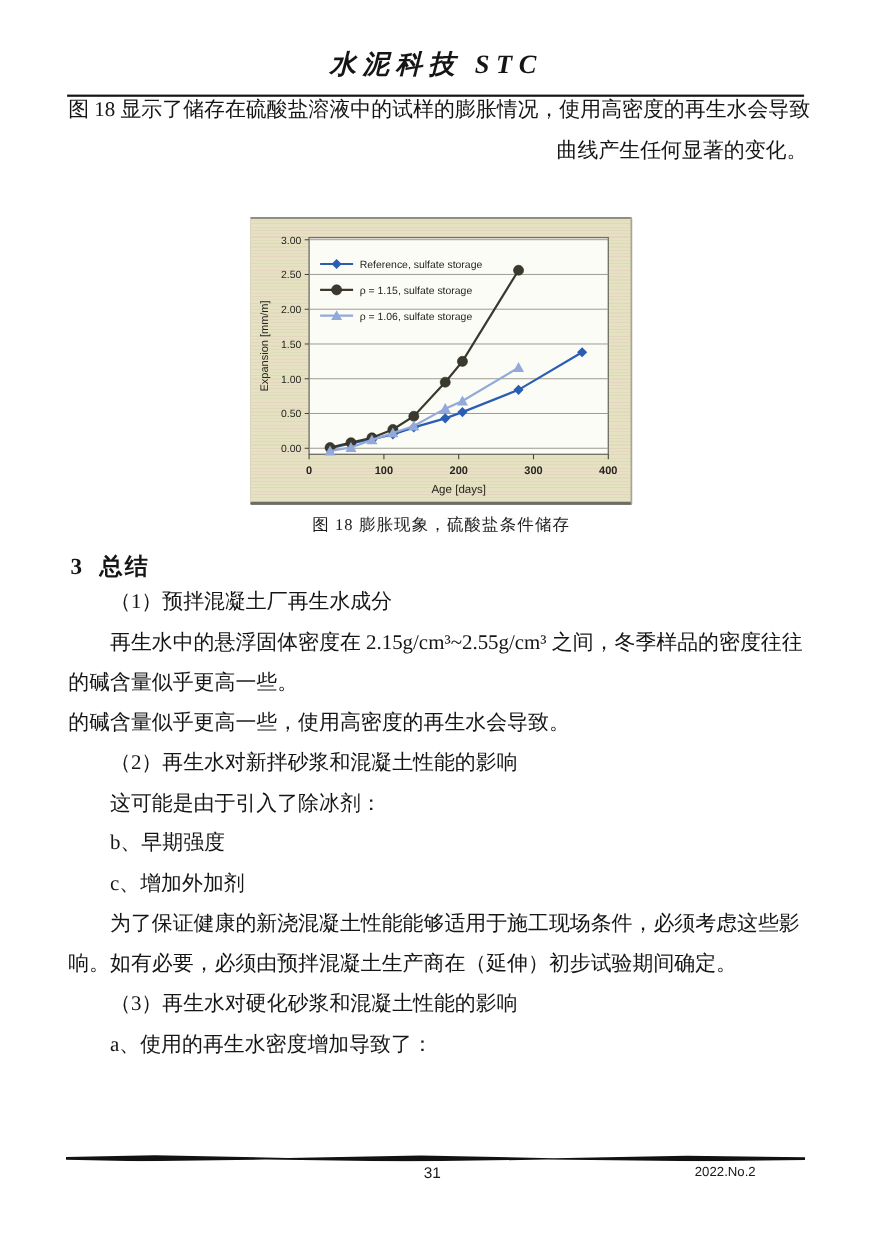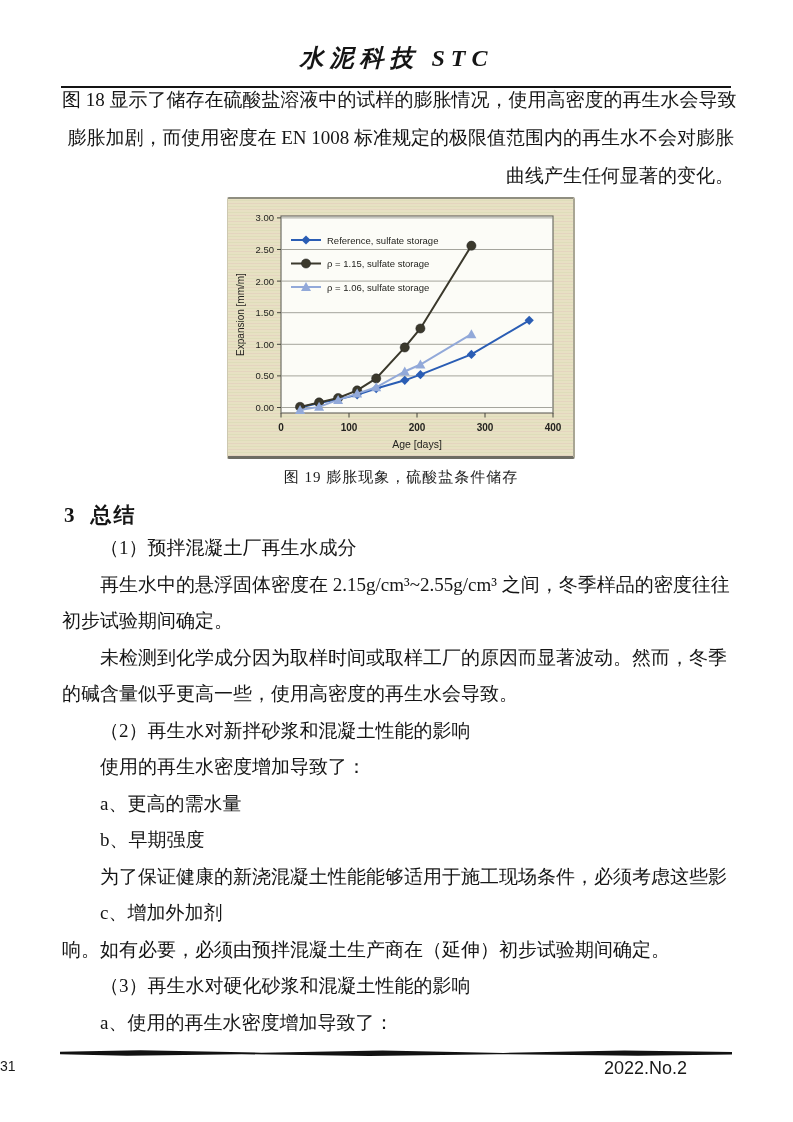--- a/index.html
+++ b/index.html
@@ -49,40 +49,39 @@
   .summary .lines{ margin-top:0; }
   .summary .bline{ line-height:36.5px; }
   .indent{ padding-left:38px; }
   
   .footer-rule{
     position:absolute; top:1050px; left:60px; width:672px; height:6px; background:#121212;
     clip-path:polygon(0 30%, 12% 5%, 30% 45%, 48% 8%, 66% 48%, 84% 10%, 100% 35%,
                       100% 75%, 86% 95%, 65% 70%, 46% 98%, 27% 70%, 10% 96%, 0 72%);
   }
   .page-number{
-    position:absolute; top:1058px; left:0; width:786px; text-align:left;
+    position:absolute; top:1058px; left:0; width:786px; text-align:center;
     font-size:14px; color:#181818; font-family:"Liberation Sans","DejaVu Sans",sans-serif;
   }
   .issue{
-    position:absolute; top:1058px; right:106px; font-size:18px; color:#181818;
+    position:absolute; top:1058px; right:106px; font-size:12px; color:#181818;
     font-family:"Liberation Sans","DejaVu Sans",sans-serif;
   }
   .chart-box svg text{ font-family:"Liberation Sans","DejaVu Sans",sans-serif; fill:#242420; }
 </style>
 </head>
 <body>
 
 <div class="page">
 
   <div class="journal-title">水泥科技 STC</div>
   <div class="header-rule"></div>
 
   <div class="intro">
     <div class="bline">图 18 显示了储存在硫酸盐溶液中的试样的膨胀情况，使用高密度的再生水会导致</div>
-    <div class="bline">膨胀加剧，而使用密度在 EN 1008 标准规定的极限值范围内的再生水不会对膨胀</div>
     <div class="bline">曲线产生任何显著的变化。</div>
   </div>
 
   <figure class="figure-block">
     <div class="chart-box" id="chart"><svg width="346" height="257" viewBox="0 0 346 257">
           <rect x="53" y="17" width="272" height="197" fill="#fcfcf7" stroke="#6f6f66" stroke-width="1.2"></rect>
           <line x1="53" y1="208.5" x2="325" y2="208.5" stroke="#9b9b92" stroke-width="0.9"></line>
           <line x1="49" y1="208.5" x2="53" y2="208.5" stroke="#44443c" stroke-width="1"></line>
           <text x="46" y="212" text-anchor="end" font-size="9.5">0.00</text>
           <line x1="53" y1="176.9" x2="325" y2="176.9" stroke="#9b9b92" stroke-width="0.9"></line>
@@ -146,37 +145,35 @@
           <line x1="63" y1="41" x2="93" y2="41" stroke="#2a5db4" stroke-width="2"></line>
           <path d="M 78 36.4 L 82.6 41 L 78 45.6 L 73.4 41 Z" fill="#2a5db4"></path>
           <text x="99" y="44.5" font-size="9.5">Reference, sulfate storage</text>
           <line x1="63" y1="64.5" x2="93" y2="64.5" stroke="#3b392c" stroke-width="2"></line>
           <circle cx="78" cy="64.5" r="4.6" fill="#3b392c" stroke="#222" stroke-width="0.5"></circle>
           <text x="99" y="68" font-size="9.5">ρ = 1.15, sulfate storage</text>
           <line x1="63" y1="88" x2="93" y2="88" stroke="#92a9d9" stroke-width="2"></line>
           <path d="M 78 83 L 83 92 L 73 92 Z" fill="#92a9d9"></path>
           <text x="99" y="91.5" font-size="9.5">ρ = 1.06, sulfate storage</text>
         </svg></div>
-    <figcaption class="figure-caption">图 19 膨胀现象，硫酸盐条件储存</figcaption>
+    <figcaption class="figure-caption">图 18 膨胀现象，硫酸盐条件储存</figcaption>
   </figure>
 
   <section class="summary">
     <h2><span class="hnum">3</span><span class="htext">总结</span></h2>
     <div class="lines">
       <div class="bline indent">（1）预拌混凝土厂再生水成分</div>
       <div class="bline indent">再生水中的悬浮固体密度在 2.15g/cm³~2.55g/cm³ 之间，冬季样品的密度往往</div>
-      <div class="bline">初步试验期间确定。</div>
-      <div class="bline indent">未检测到化学成分因为取样时间或取样工厂的原因而显著波动。然而，冬季</div>
+      <div class="bline">的碱含量似乎更高一些。</div>
       <div class="bline">的碱含量似乎更高一些，使用高密度的再生水会导致。</div>
       <div class="bline indent">（2）再生水对新拌砂浆和混凝土性能的影响</div>
-      <div class="bline indent">使用的再生水密度增加导致了：</div>
-      <div class="bline indent">a、更高的需水量</div>
+      <div class="bline indent">这可能是由于引入了除冰剂：</div>
       <div class="bline indent">b、早期强度</div>
+      <div class="bline indent">c、增加外加剂</div>
       <div class="bline indent">为了保证健康的新浇混凝土性能能够适用于施工现场条件，必须考虑这些影</div>
-      <div class="bline indent">c、增加外加剂</div>
       <div class="bline">响。如有必要，必须由预拌混凝土生产商在（延伸）初步试验期间确定。</div>
       <div class="bline indent">（3）再生水对硬化砂浆和混凝土性能的影响</div>
       <div class="bline indent">a、使用的再生水密度增加导致了：</div>
     </div>
   </section>
 
   <div class="footer-rule"></div>
   <div class="page-number">31</div>
   <div class="issue">2022.No.2</div>
 

